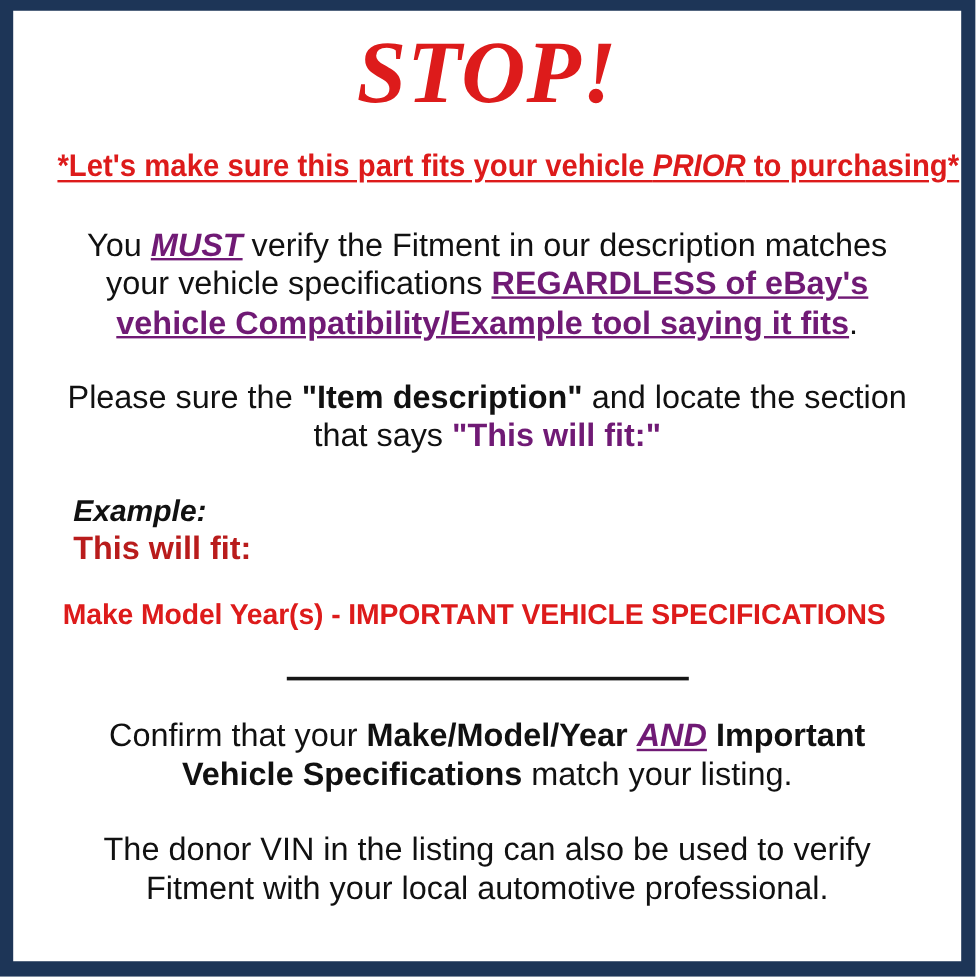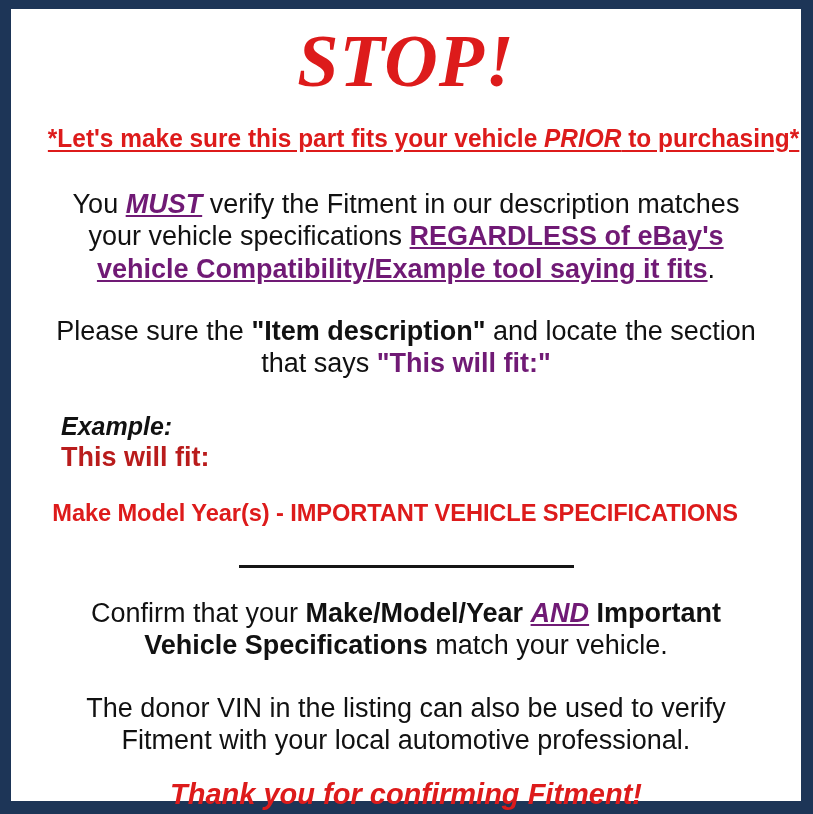--- a/index.html
+++ b/index.html
@@ -163,20 +163,19 @@
       </div>
       <div class="example-fit">This will fit:</div>
     </div>
 
     <div class="example-spec">Make Model Year(s) - IMPORTANT VEHICLE SPECIFICATIONS</div>
 
     <div class="rule-wrap">
       <span class="rule"></span>
     </div>
 
-    <div class="para para-confirm"><span>Confirm that your </span><span class="b">Make/Model/Year</span><span> </span><span class="red b i u">AND</span><span> </span><span class="b">Important Vehicle Specifications</span><span> match your vehicle.</span></div>
+    <div class="para para-confirm"><span>Confirm that your </span><span class="b">Make/Model/Year</span><span> </span><span class="red b i u">AND</span><span> </span><span class="b">Important Vehicle Specifications</span><span> match your listing.</span></div>
 
     <div class="para para-vin">The donor VIN in the listing can also be used to verify Fitment with your local automotive professional.</div>
 
-    <div class="thanks">Thank you for confirming Fitment!</div>
 
   </div>
 </div>
 
 </body></html>

